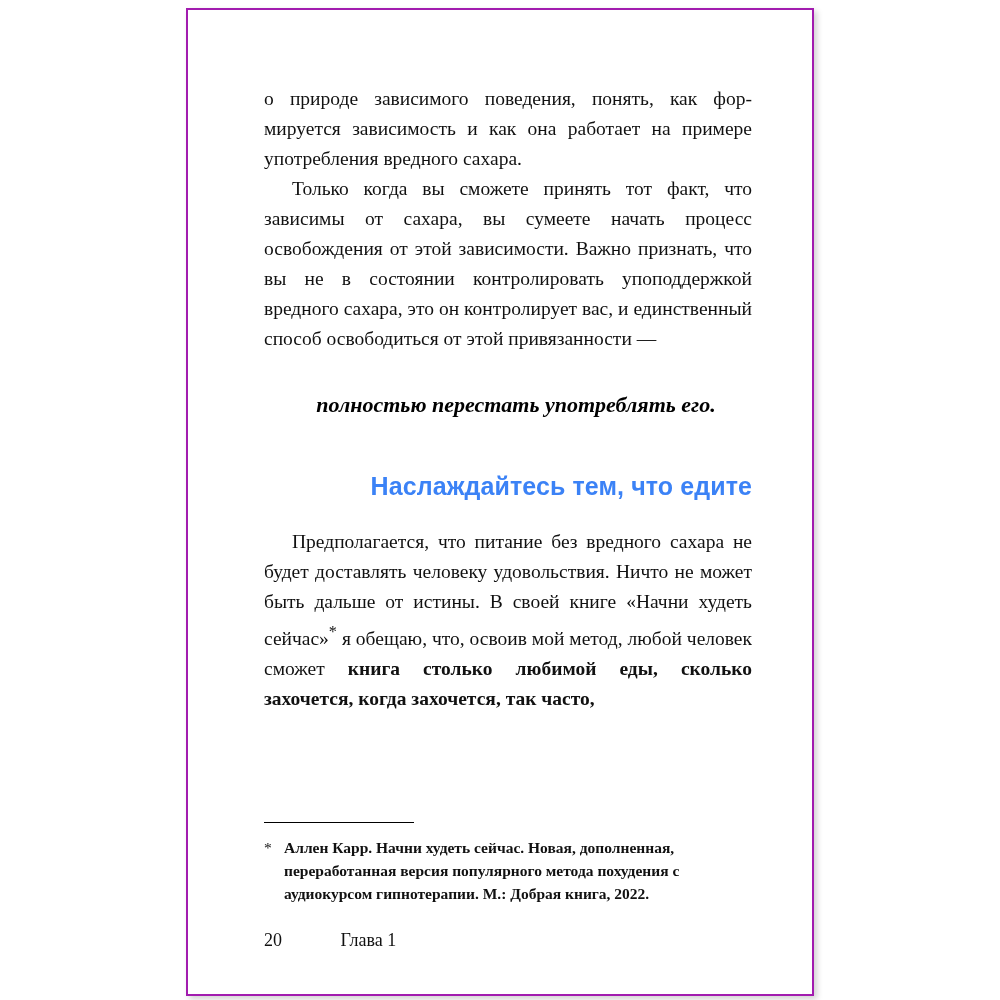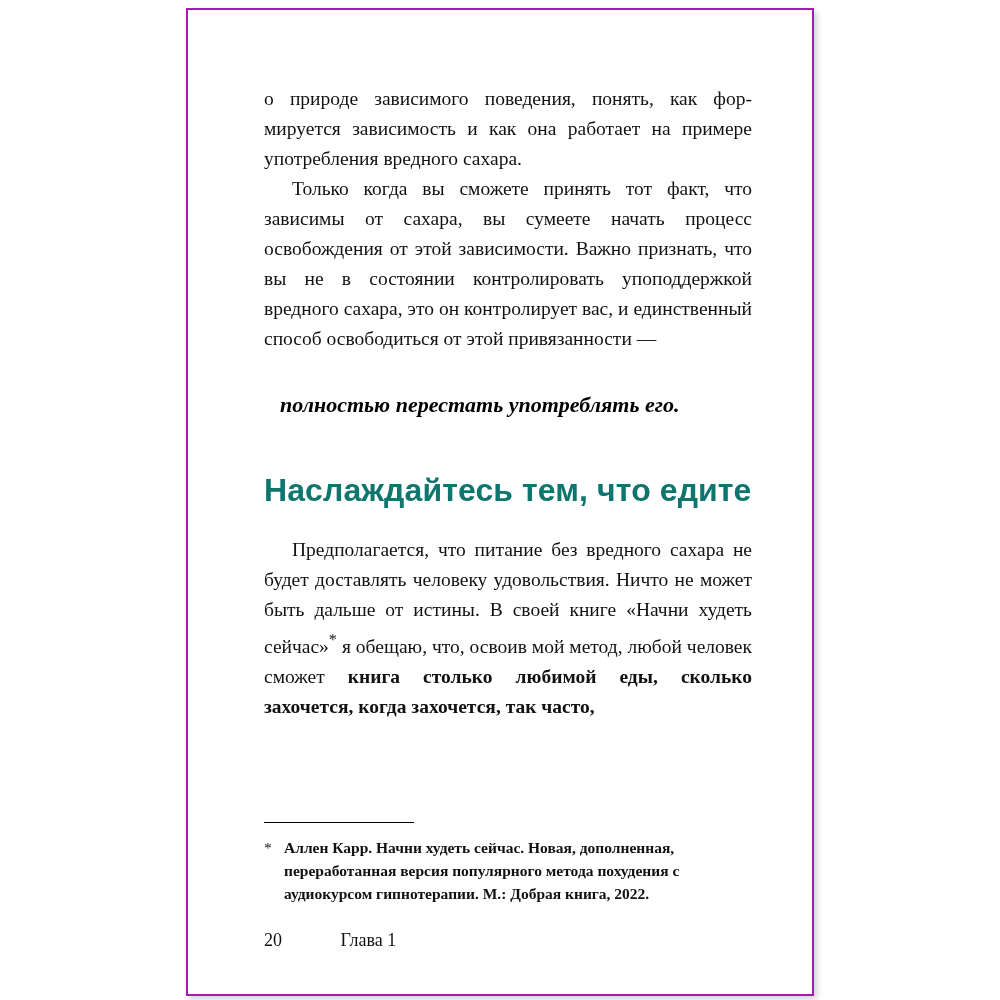--- a/index.html
+++ b/index.html
@@ -48,29 +48,29 @@
   p.indent {
     text-indent: 28px;
   }
   .highlight-line {
     margin: 36px 0 0 12px;
     font-size: 22px;
     font-style: italic;
     font-weight: bold;
     line-height: 30px;
     color: #000000;
-    text-align: left;
+    text-align: center;
     padding-left: 4px;
   }
   h2.section {
     font-family: "Liberation Sans", sans-serif;
-    font-size: 32px;
+    font-size: 25px;
     font-weight: bold;
-    color: #0f766e;
-    text-align: left;
+    color: #3b82f6;
+    text-align: right;
     margin: 52px 0 26px 0;
     letter-spacing: 0.1px;
   }
   .bold-run {
     font-weight: bold;
   }
   .footnote-rule {
     position: absolute;
     left: 76px;
     top: 812px;

